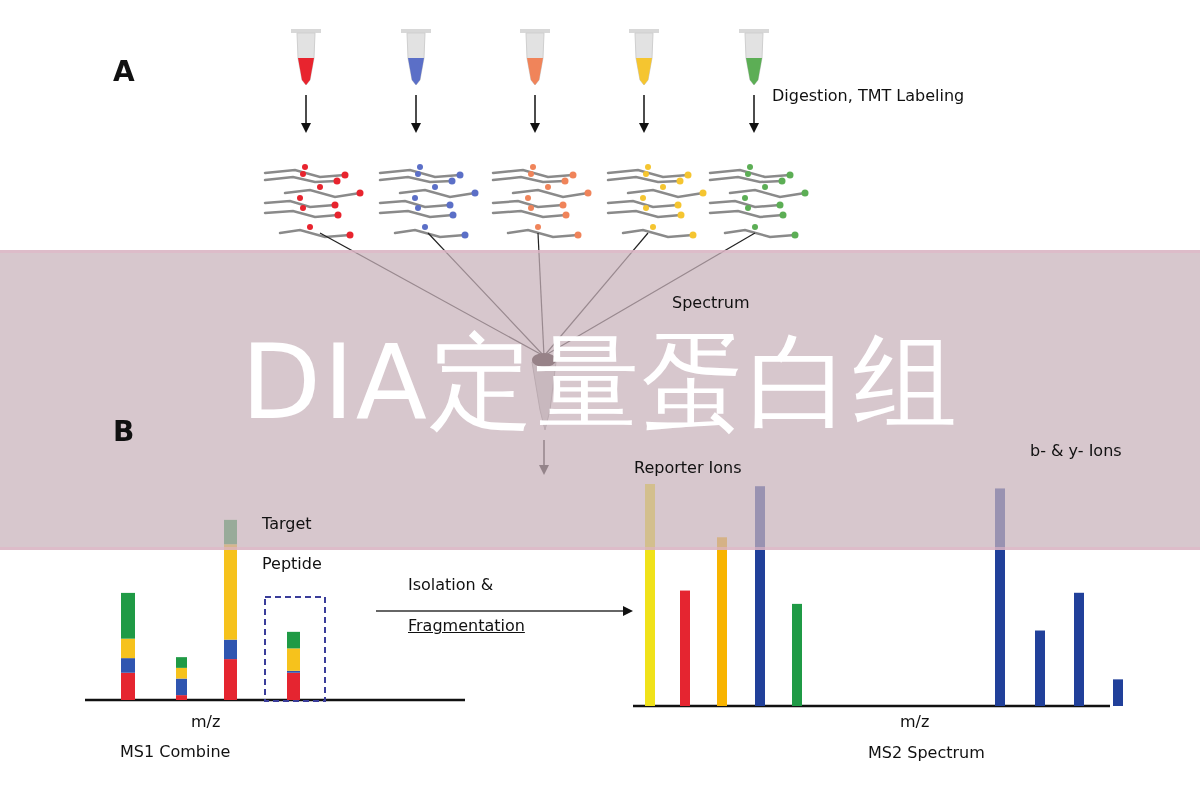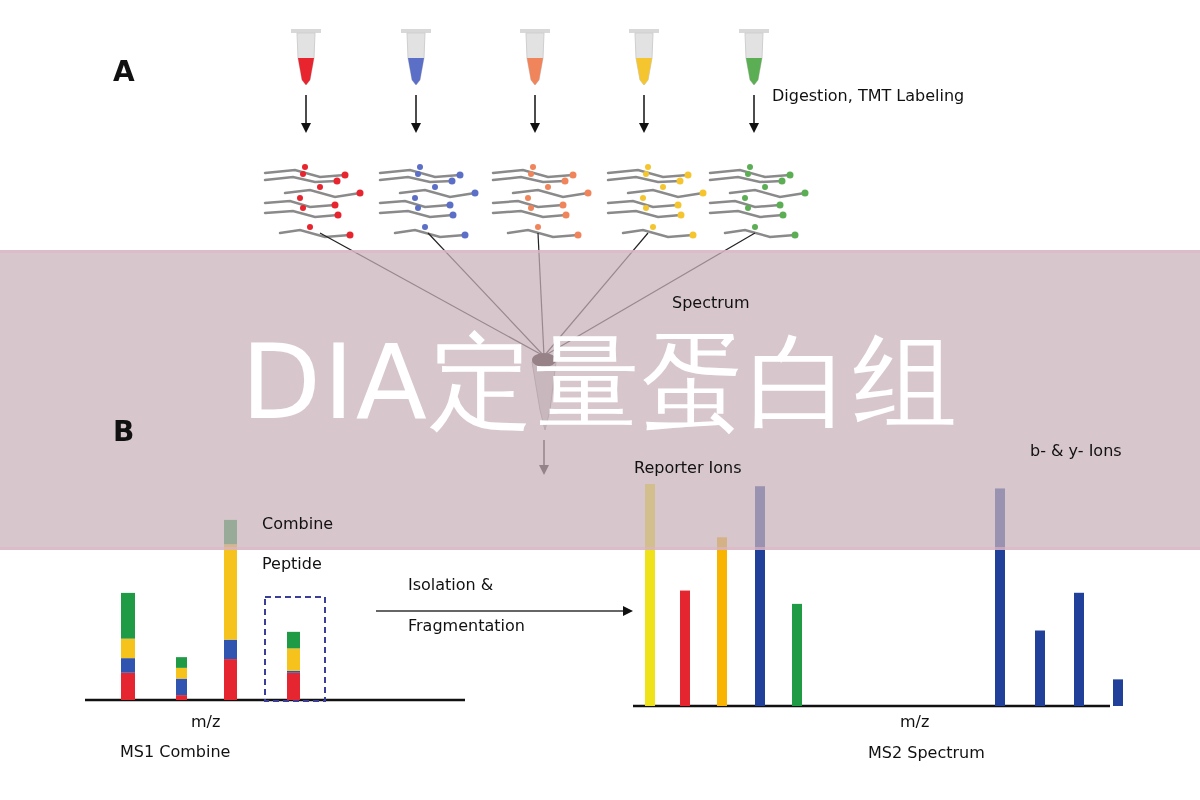--- a/index.html
+++ b/index.html
@@ -209,24 +209,24 @@
         <rect x="1074" y="592.78" width="10" height="113.22000000000001" fill="#21409a"></rect>
         <rect x="1113" y="679.36" width="10" height="26.64" fill="#21409a"></rect>
       </g>
   </g>
 </svg>
 
 <div class="lbl panel-label" style="left:113px; top:55px;">A</div>
 <div class="lbl panel-label" style="left:113px; top:415px; z-index:3;">B</div>
 <div class="lbl txt" style="left:772px; top:86px;">Digestion, TMT Labeling</div>
 <div class="lbl txt" style="left:672px; top:293px; z-index:3;">Spectrum</div>
-<div class="lbl txt" style="left:262px; top:514px; z-index:3;">Combine</div>
+<div class="lbl txt" style="left:262px; top:514px; z-index:3;">Target</div>
 <div class="lbl txt" style="left:262px; top:554px;">Peptide</div>
 <div class="lbl txt" style="left:408px; top:575px;text-align:right;">Isolation &amp;</div>
-<div class="lbl txt" style="left:408px; top:616px;">Fragmentation</div>
+<div class="lbl txt" style="left:408px; top:616px;text-decoration:underline;">Fragmentation</div>
 <div class="lbl txt" style="left:634px; top:458px; z-index:3;">Reporter Ions</div>
 <div class="lbl txt" style="left:984px; top:441px; z-index:3;margin-left:46px;">b- &amp; y- Ions</div>
 <div class="lbl txt" style="left:191px; top:712px;">m/z</div>
 <div class="lbl txt" style="left:120px; top:742px;">MS1 Combine</div>
 <div class="lbl txt" style="left:900px; top:712px;">m/z</div>
 <div class="lbl txt" style="left:868px; top:743px;">MS2 Spectrum</div>
 
 <div class="banner"></div>
 <div class="banner-text">DIA定量蛋白组</div>
 

